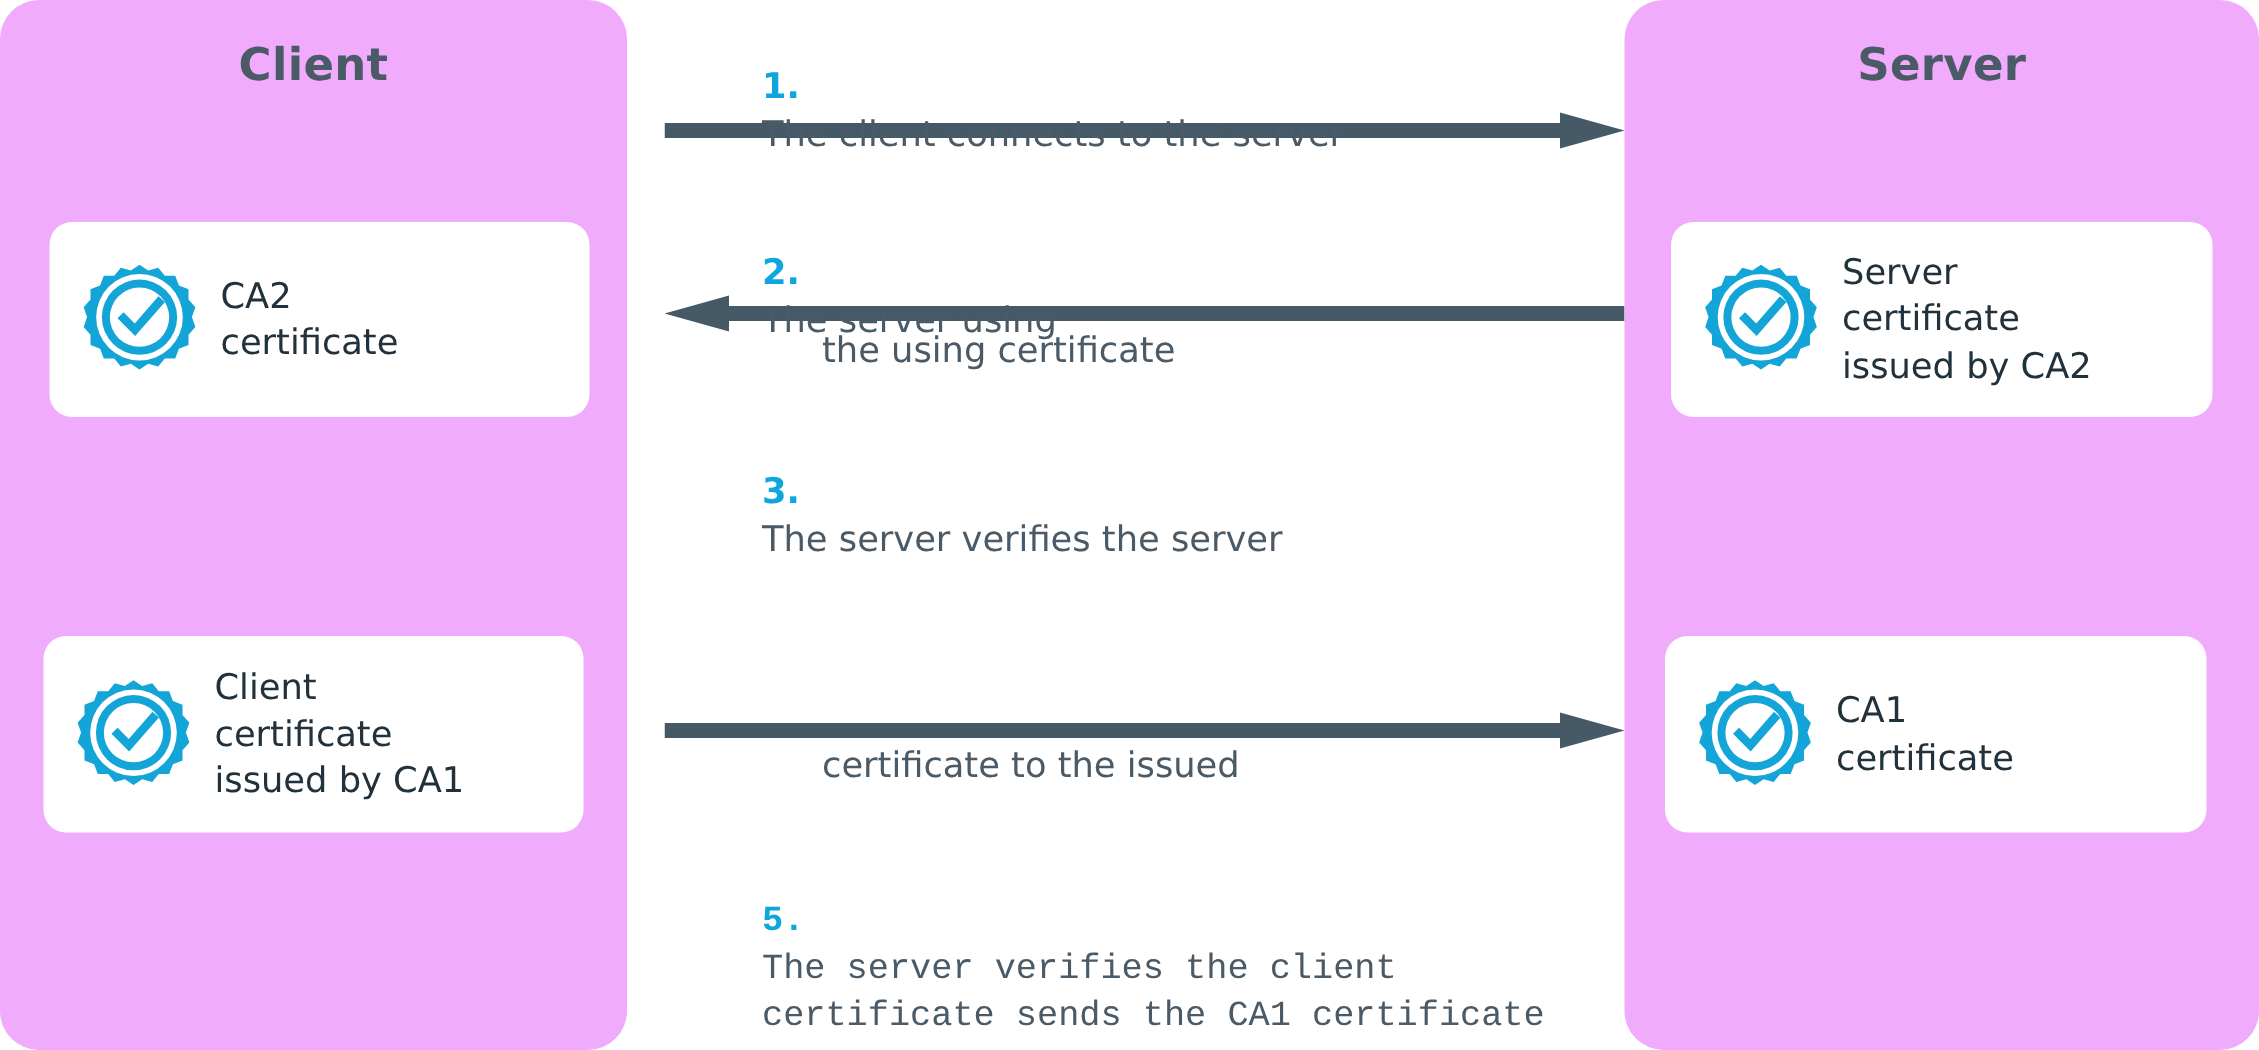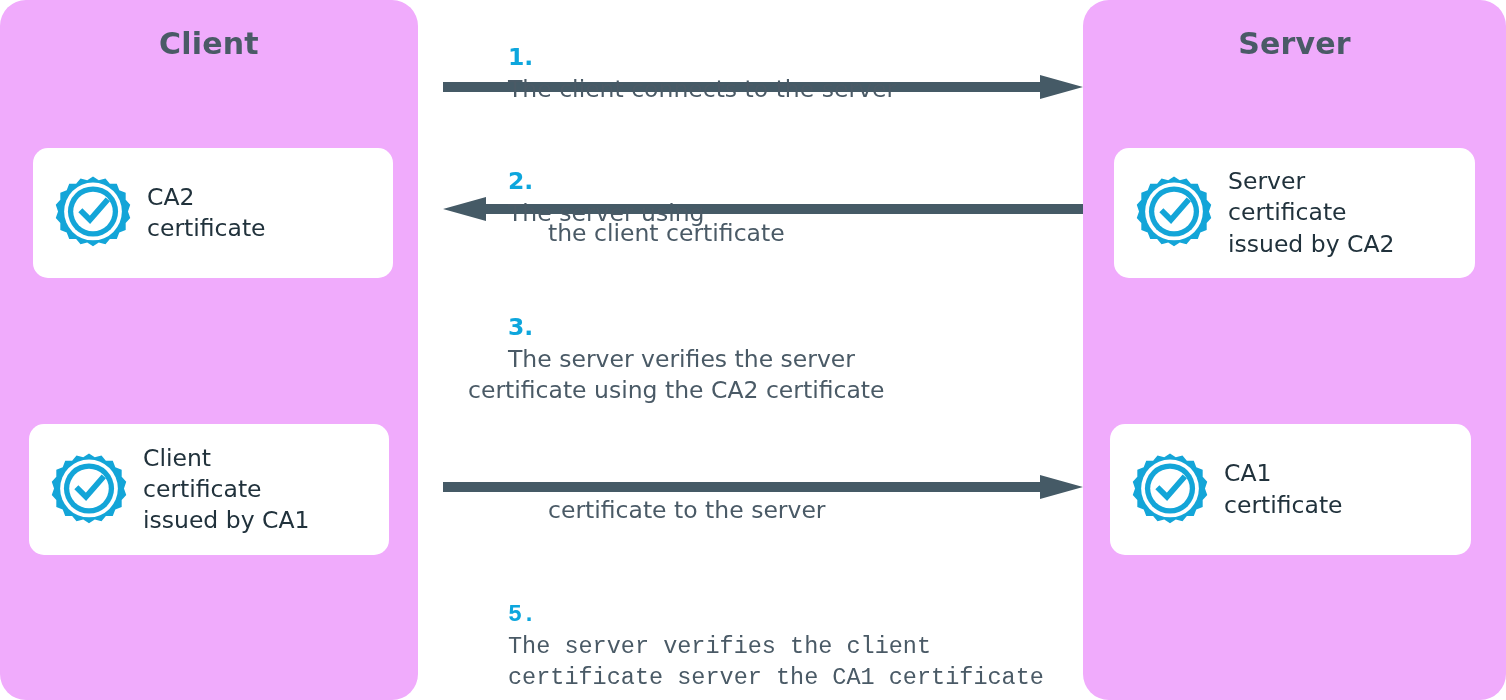--- a/index.html
+++ b/index.html
@@ -218,30 +218,30 @@
       <span>The client connects to the server</span></div>
 
     <div class="arrow arrow-2">
       <svg width="640" height="26" viewBox="0 0 640 26" xmlns="http://www.w3.org/2000/svg">
         <path d="M640 8 H43 V1 L0 13 L43 25 V18 H640 Z" fill="#455a66"></path>
       </svg>
     </div>
 
     <div class="step step-2-l1"><span class="num">2.</span>
       <span>The server using</span></div>
-    <div class="step step-2-l2">the client certificate</div>
+    <div class="step step-2-l2">the using certificate</div>
 
     <div class="step step-3"><span class="num">3.</span>
-      <span>The server verifies the server</span><br><span style="margin-left:-40px;display:inline-block;">certificate using the CA2 certificate</span></div>
+      <span>The server verifies the server</span><br></div>
 
     <div class="arrow arrow-4">
       <svg width="640" height="26" viewBox="0 0 640 26" xmlns="http://www.w3.org/2000/svg">
         <path d="M0 8 H597 V1 L640 13 L597 25 V18 H0 Z" fill="#455a66"></path>
       </svg>
     </div>
 
-    <div class="step step-4-l2">certificate to the server</div>
+    <div class="step step-4-l2">certificate to the issued</div>
 
     <div class="step step-5"><span class="num">5.</span>
-      <span>The server verifies the client</span><br><span>certificate server the CA1 certificate</span></div>
+      <span>The server verifies the client</span><br><span>certificate sends the CA1 certificate</span></div>
 
   </div>
 </div>
 
 </body></html>

